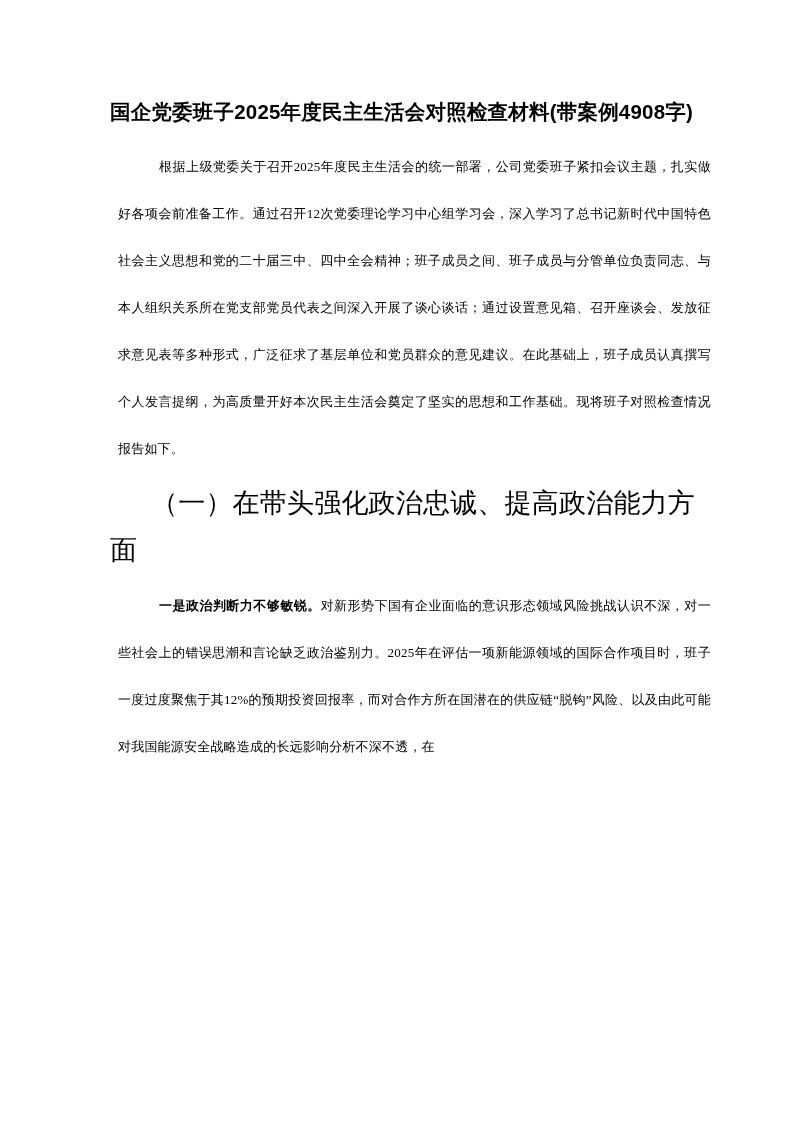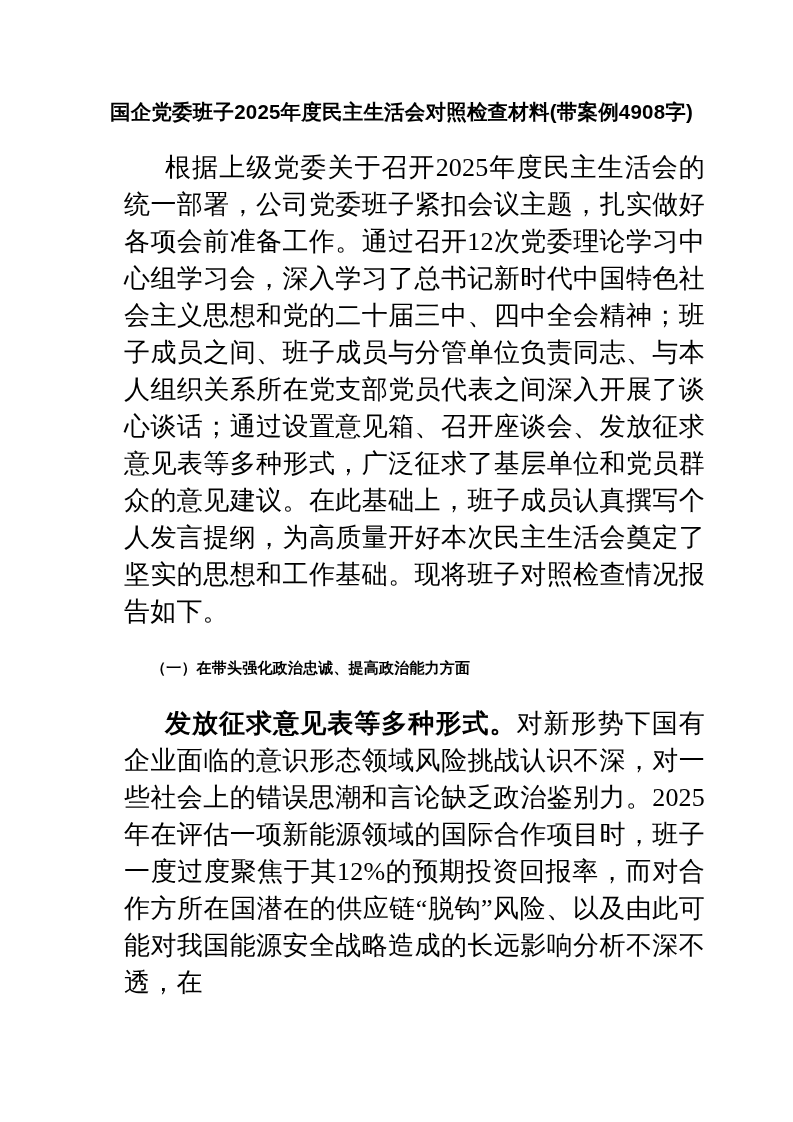--- a/index.html
+++ b/index.html
@@ -26,41 +26,41 @@
     font-family: "Liberation Sans", "DejaVu Sans", sans-serif;
     font-weight: bold;
     font-size: 20.5px;
     line-height: 47px;
     letter-spacing: 0.2px;
     margin: 0 0 2px 0;
     text-align: justify;
     text-justify: inter-ideograph;
   }
   .para {
-    font-size: 26px;
-    line-height: 37px;
+    font-size: 13px;
+    line-height: 47px;
     letter-spacing: 0.2px;
-    margin: 14px;
+    margin: 8px;
     text-indent: 41px;
     text-align: justify;
     text-justify: inter-ideograph;
   }
   .heading-1 {
     font-family: "Liberation Sans", "DejaVu Sans", sans-serif;
     font-weight: bold;
     font-size: 20.5px;
     line-height: 47px;
     letter-spacing: 0.2px;
     margin: 0;
     text-indent: 41px;
   }
   .heading-2 {
     font-family: "Liberation Sans", "DejaVu Sans", sans-serif;
-    font-weight: bold;
-    font-size: 15px;
+    font-weight: normal;
+    font-size: 27px;
     line-height: 47px;
     letter-spacing: 0.2px;
     margin: 0;
     text-indent: 41px;
   }
   .lead {
     font-weight: bold;
   }
   .para .lead {
     font-family: "Liberation Sans", "DejaVu Sans", sans-serif;
@@ -71,15 +71,15 @@
 
 <div class="page">
 
   <h1 class="doc-title">国企党委班子2025年度民主生活会对照检查材料(带案例4908字)</h1>
 
   <p class="para">根据上级党委关于召开2025年度民主生活会的统一部署，公司党委班子紧扣会议主题，扎实做好各项会前准备工作。通过召开12次党委理论学习中心组学习会，深入学习了总书记新时代中国特色社会主义思想和党的二十届三中、四中全会精神；班子成员之间、班子成员与分管单位负责同志、与本人组织关系所在党支部党员代表之间深入开展了谈心谈话；通过设置意见箱、召开座谈会、发放征求意见表等多种形式，广泛征求了基层单位和党员群众的意见建议。在此基础上，班子成员认真撰写个人发言提纲，为高质量开好本次民主生活会奠定了坚实的思想和工作基础。现将班子对照检查情况报告如下。</p>
 
 
   <h3 class="heading-2">（一）在带头强化政治忠诚、提高政治能力方面</h3>
 
-  <p class="para"><span class="lead">发放征求意见表等多种形式。</span><span>对新形势下国有企业面临的意识形态领域风险挑战认识不深，对一些社会上的错误思潮和言论缺乏政治鉴别力。2025年在评估一项新能源领域的国际合作项目时，班子一度过度聚焦于其12%的预期投资回报率，而对合作方所在国潜在的供应链“脱钩”风险、以及由此可能对我国能源安全战略造成的长远影响分析不深不透，在</span></p>
+  <p class="para"><span class="lead">一是政治判断力不够敏锐。</span><span>对新形势下国有企业面临的意识形态领域风险挑战认识不深，对一些社会上的错误思潮和言论缺乏政治鉴别力。2025年在评估一项新能源领域的国际合作项目时，班子一度过度聚焦于其12%的预期投资回报率，而对合作方所在国潜在的供应链“脱钩”风险、以及由此可能对我国能源安全战略造成的长远影响分析不深不透，在</span></p>
 
 </div>
 
 </body></html>

